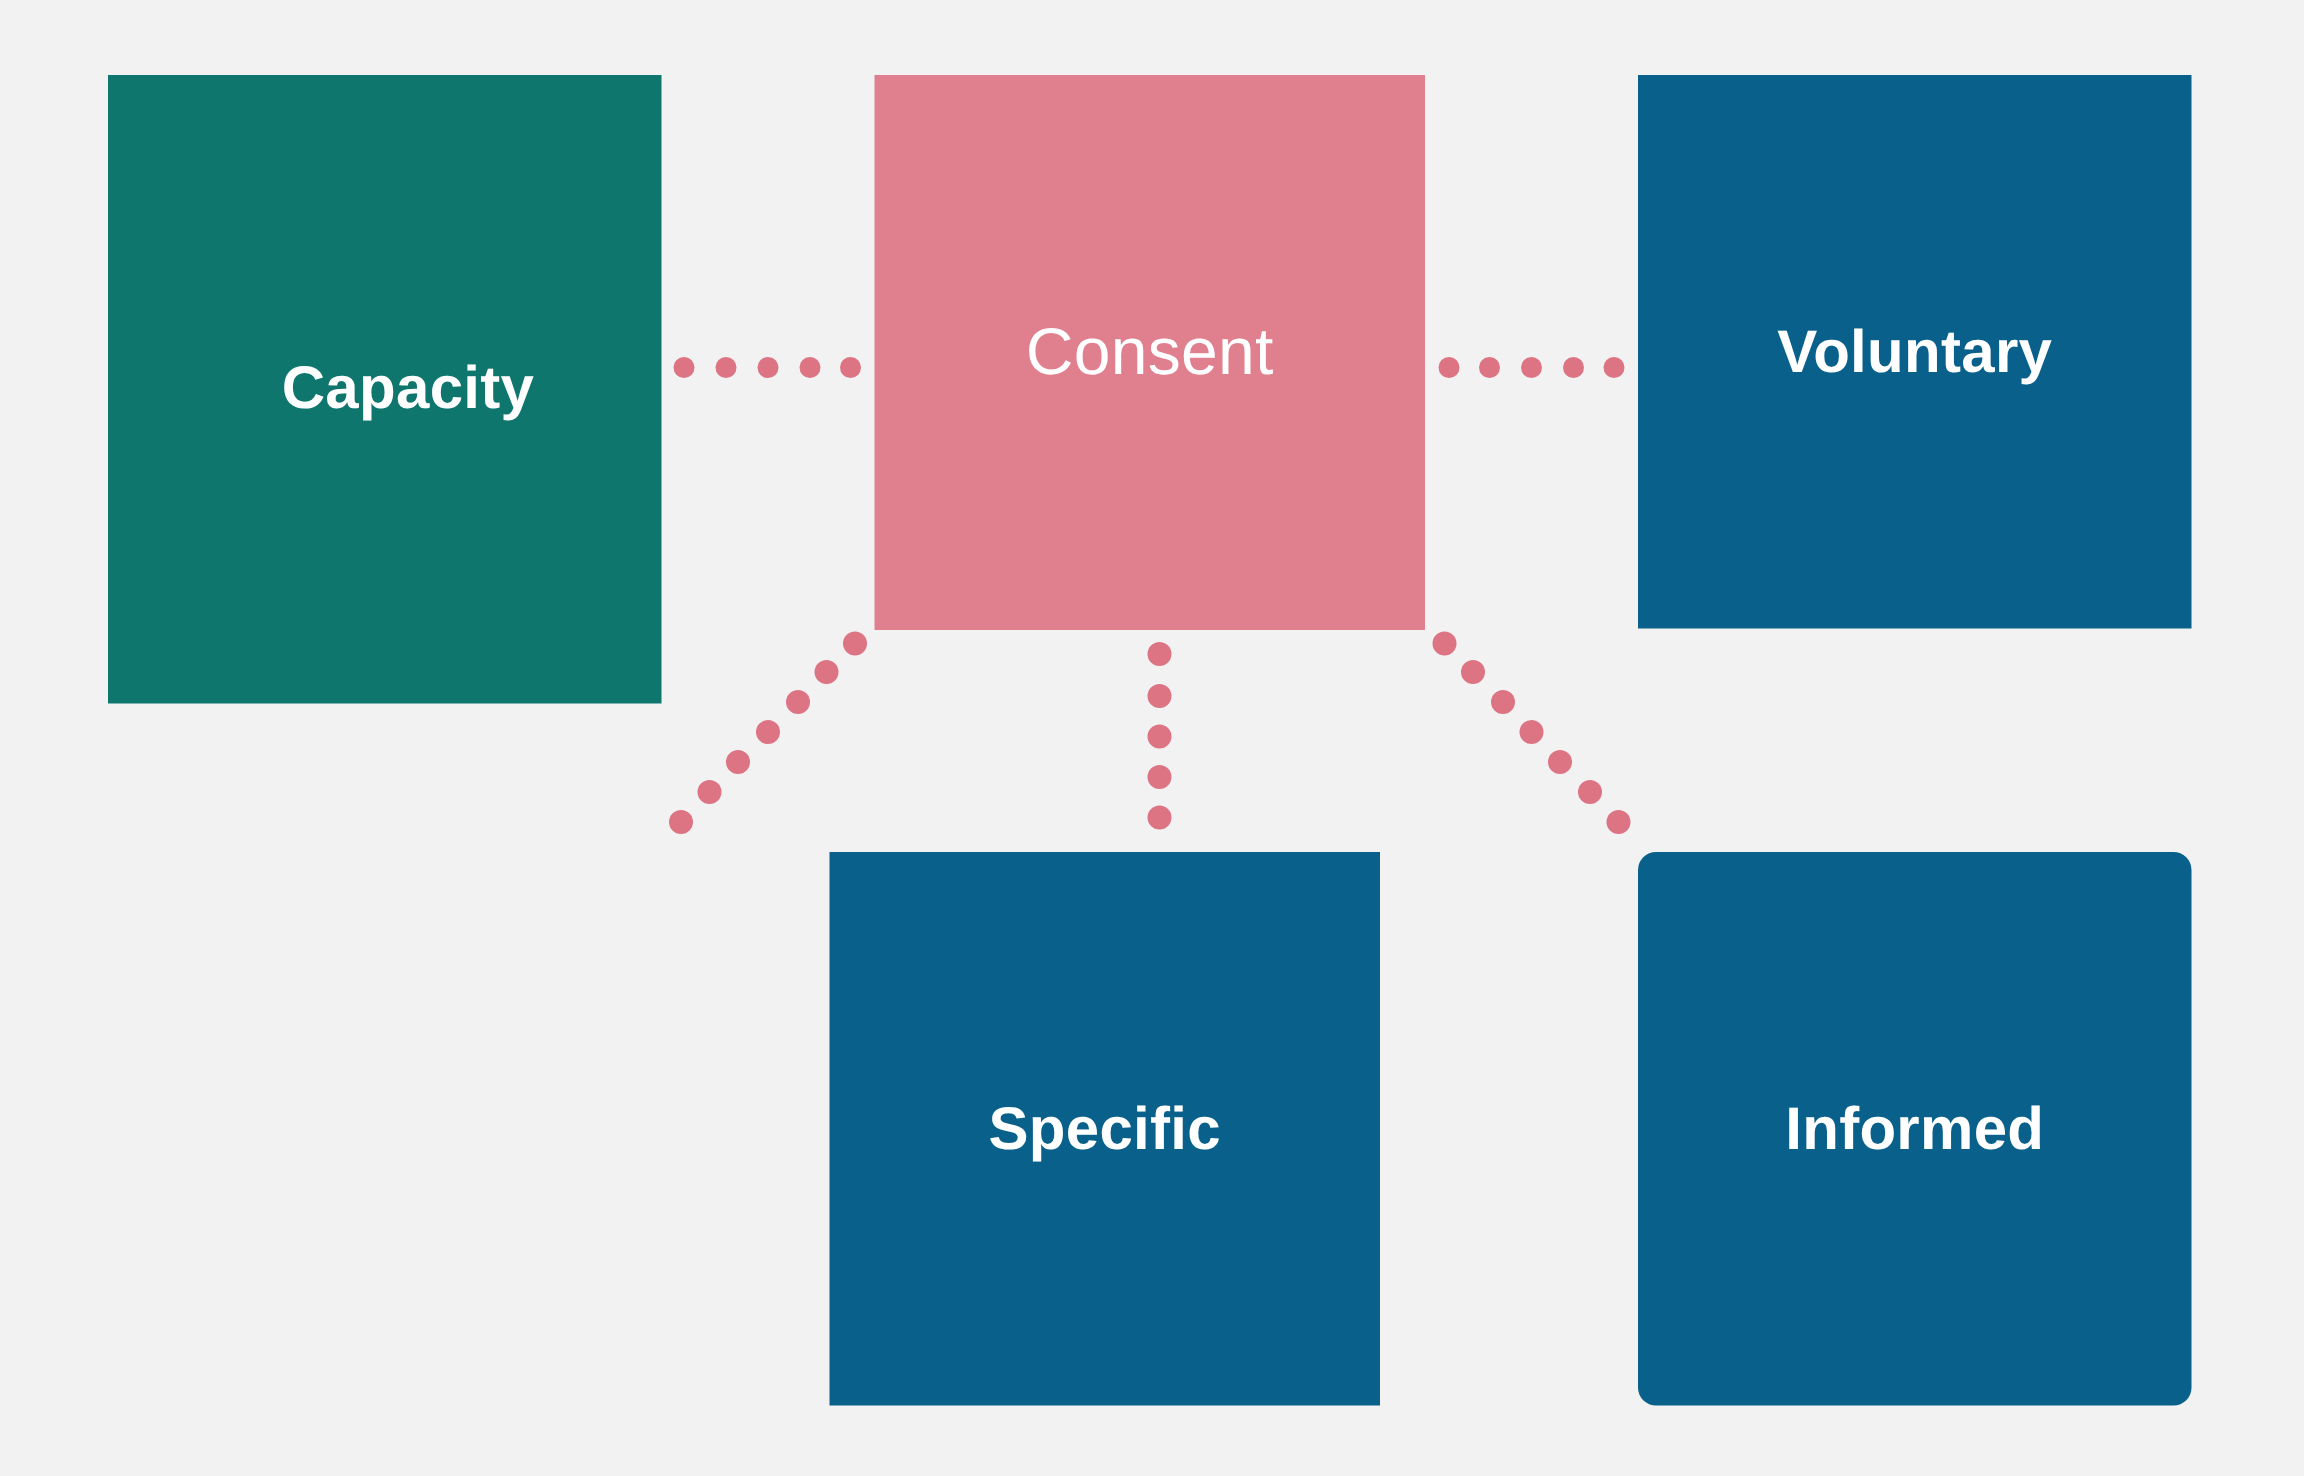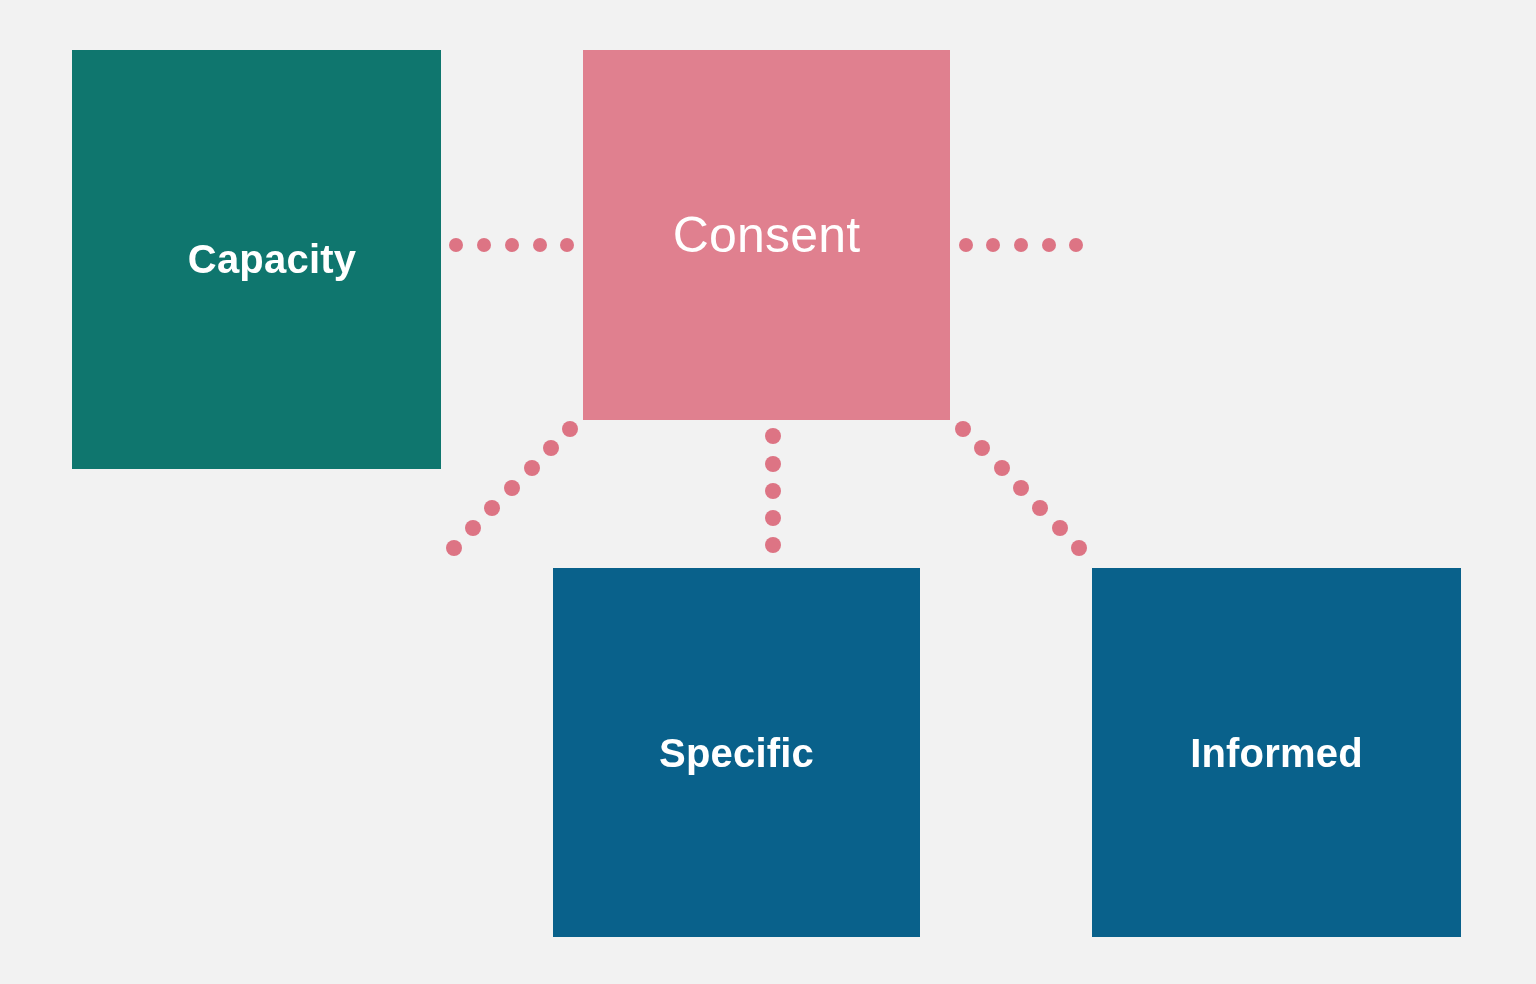--- a/index.html
+++ b/index.html
@@ -33,21 +33,21 @@
   .node .node-label {
     display: block;
     font-weight: 700;
     line-height: 1;
     white-space: nowrap;
   }
   .node-central {
     background: #e0808f;
   }
   .node-central .node-label {
-    font-size: 50px;
+    font-size: 44px;
     font-weight: 500;
   }
   .node-branch {
     background: #09618b;
   }
   .node-branch .node-label {
     font-size: 40px;
     font-weight: 700;
   }
   
@@ -119,23 +119,26 @@
     </div>
 
   <div class="node node-branch" id="node-capacity" style="left: 72px; top: 50px; width: 369px; height: 419px; background: #0f766e; color: rgb(255, 255, 255); padding-left: 31px;">
     <span class="node-label node-capacity-label">Capacity</span>
   </div>
 
   <div class="node node-central" id="node-consent" style="left: 583px; top: 50px; width: 367px; height: 370px; background: rgb(224, 128, 143); color: rgb(255, 255, 255);">
     <span class="node-label">Consent</span>
   </div>
 
+  <div class="node node-branch" id="node-voluntary" style="left: 1092px; top: 50px; width: 369px; height: 369px; background: rgb(9, 97, 139); color: rgb(255, 255, 255);">
+    <span class="node-label">Voluntary</span>
+  </div>
 
 
   <div class="node node-branch" id="node-specific" style="left: 553px; top: 568px; width: 367px; height: 369px; background: rgb(9, 97, 139); color: rgb(255, 255, 255);">
     <span class="node-label">Specific</span>
   </div>
 
-  <div class="node node-branch" id="node-informed" style="left: 1092px; top: 568px; width: 369px; height: 369px; background: rgb(9, 97, 139); color: rgb(255, 255, 255);">
+  <div class="node node-branch" id="node-informed" style="left: 1092px; top: 568px; width: 369px; height: 369px; background: rgb(9, 97, 139); color: rgb(255, 255, 255); border-radius: 12px;">
     <span class="node-label">Informed</span>
   </div>
 
 </div>
 
 </body></html>

